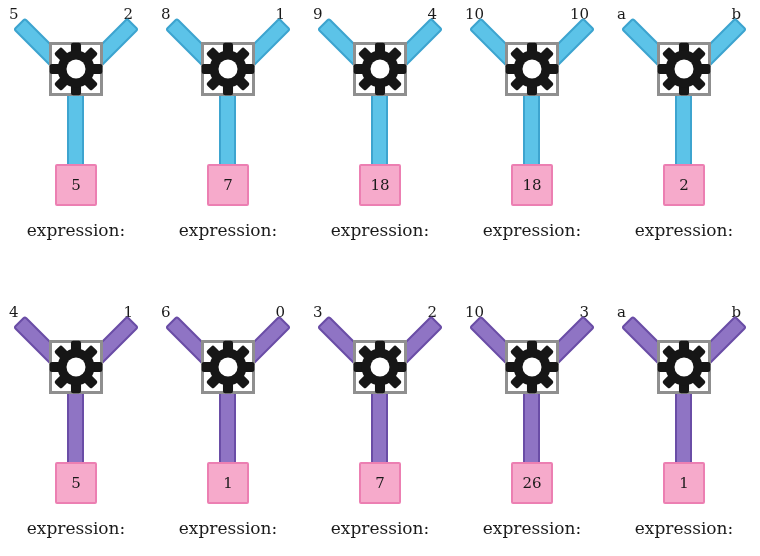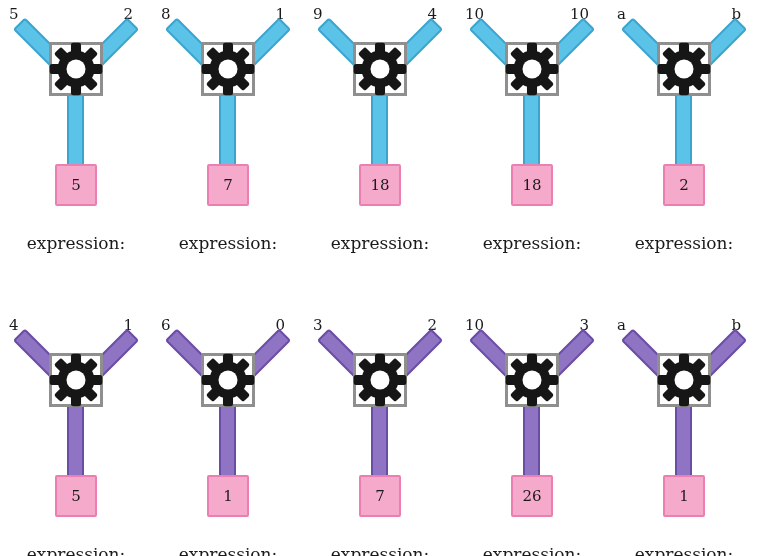--- a/index.html
+++ b/index.html
@@ -98,21 +98,21 @@
     background: var(--out-fill, #f6aacb);
     border: 2px solid var(--out-border, #ec7fb2);
     border-radius: 2px;
     display: flex;
     align-items: center;
     justify-content: center;
     font-size: 15px;
     z-index: 3;
   }
   .expr {
-    margin-top: 27px;
+    margin-top: 14px;
     font-size: 17px;
     line-height: 20px;
   }
 </style>
 </head>
 <body style="--out-fill: #f6aacb; --out-border: #ec7fb2; --gear-color: #161616; --box-border: #8f8f8f;">
 
 <div class="page">
   <div class="row" style="--arm-fill: #5cc3e8; --arm-border: #3da4cf;">
   <div class="machine">

